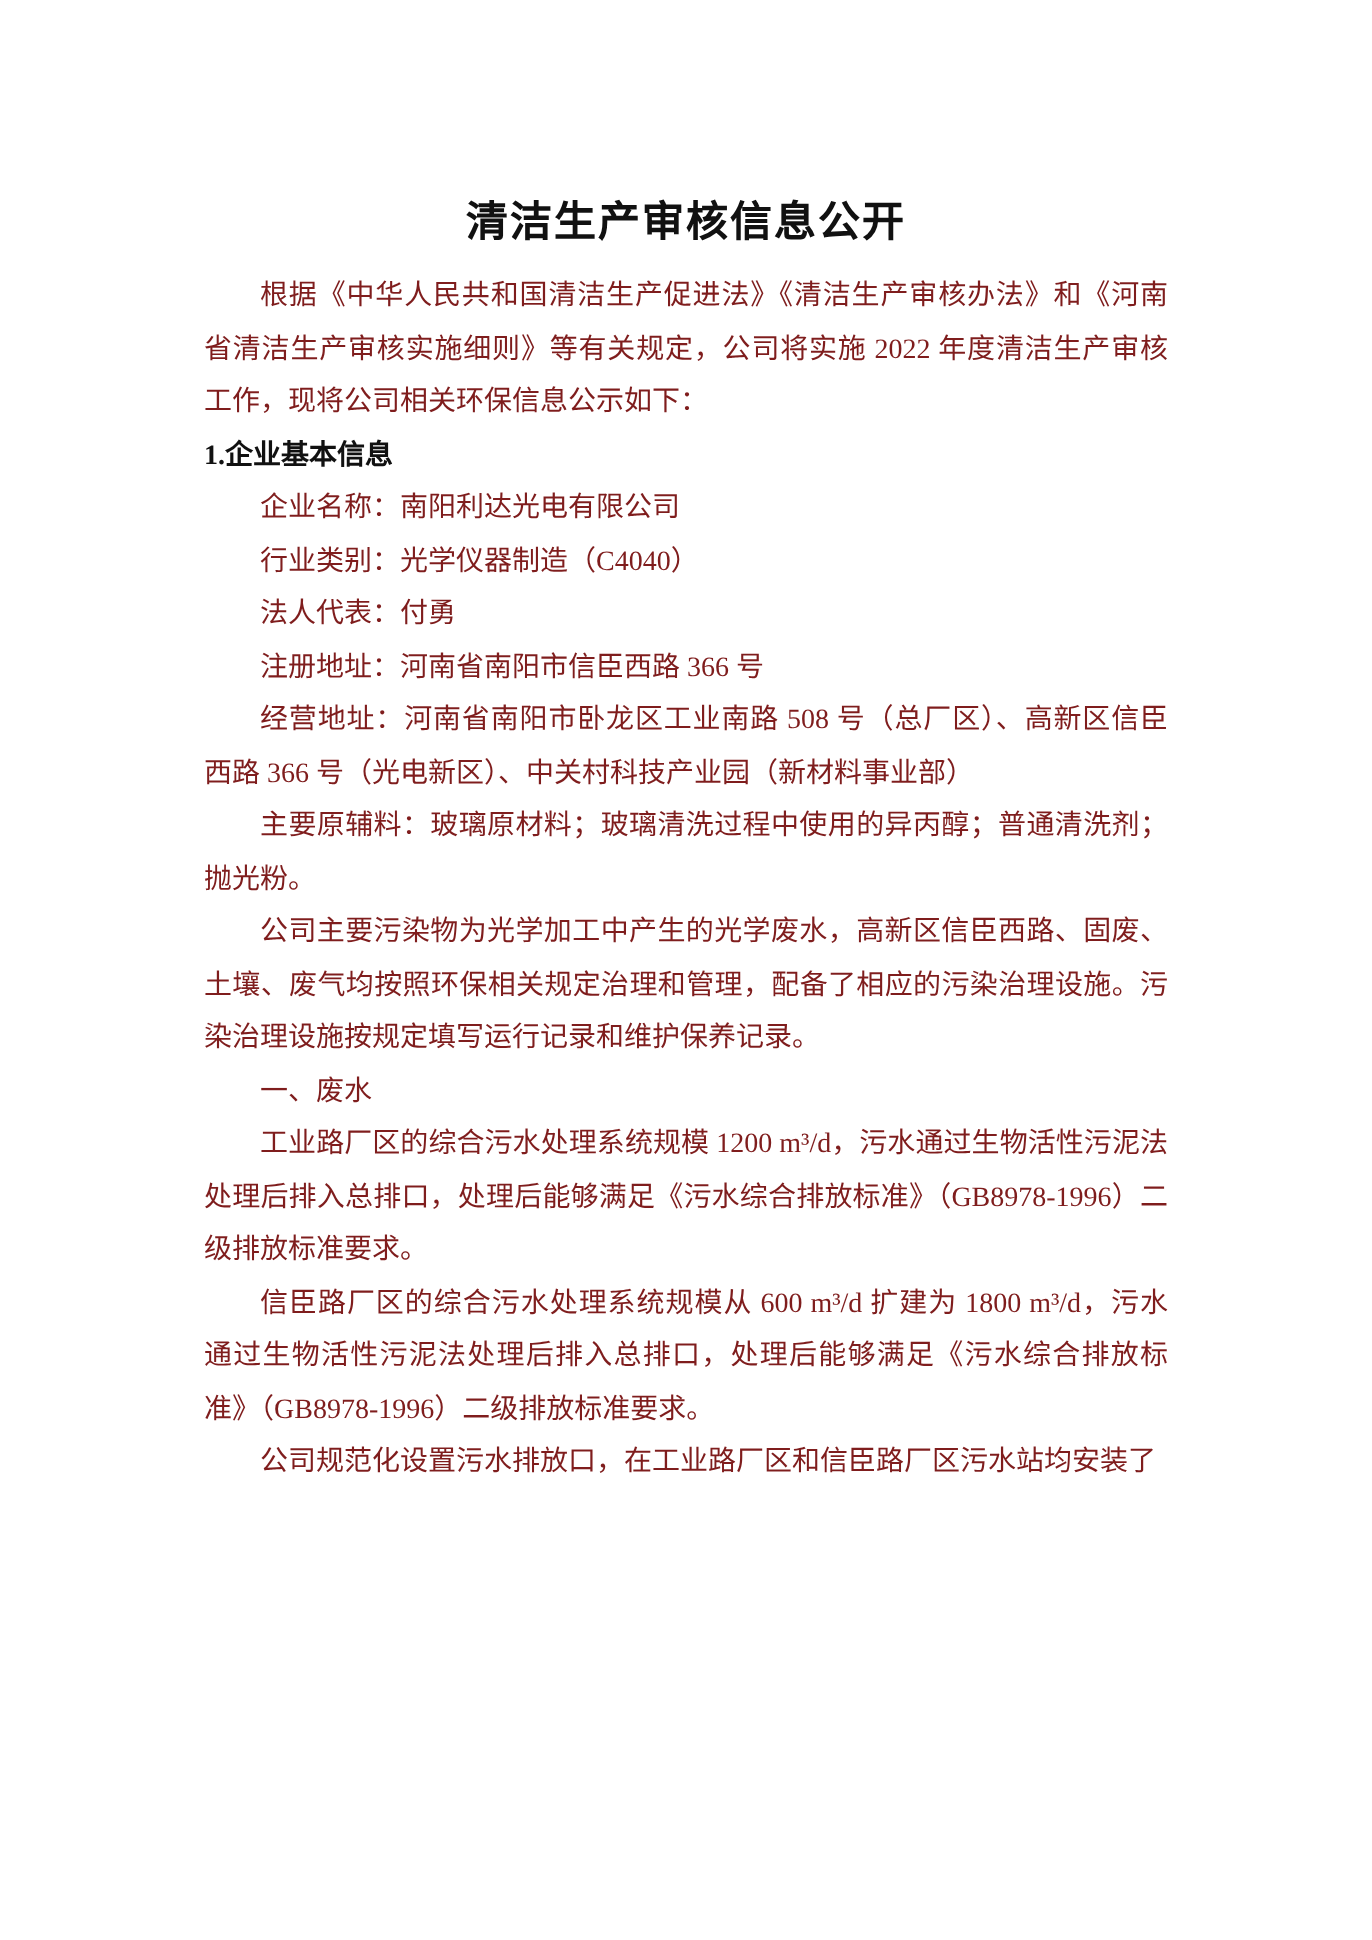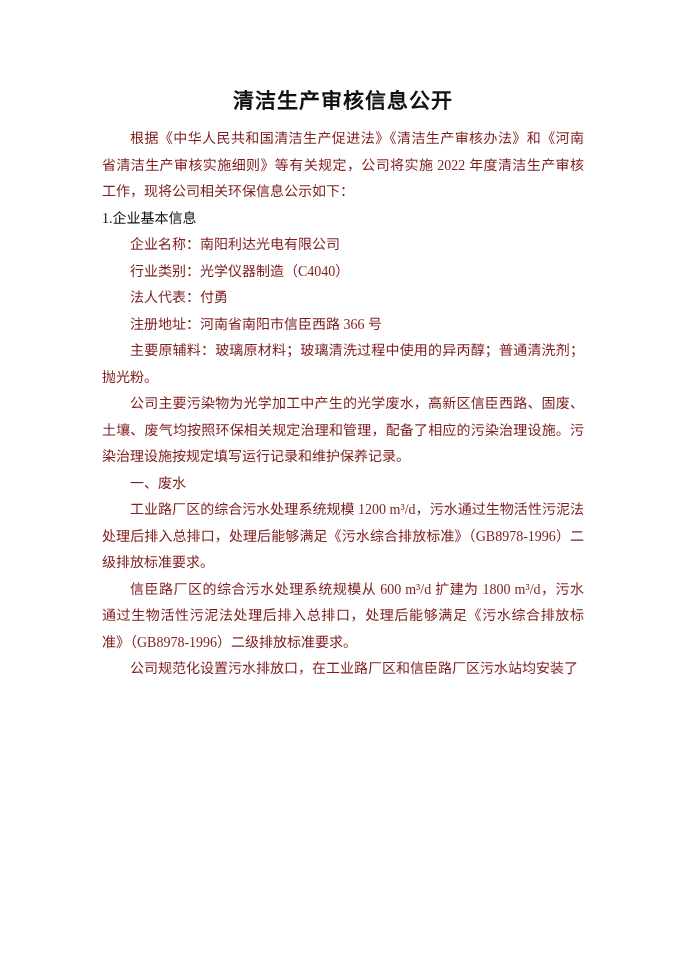--- a/index.html
+++ b/index.html
@@ -13,21 +13,21 @@
   }
   .page {
     position: relative;
     width: 686px;
     height: 970px;
     background: #ffffff;
   }
   .content {
     position: absolute;
     left: 102px;
-    top: 88px;
+    top: 98px;
     width: 482px;
   }
   .doc-title {
     font-size: 21px;
     font-weight: bold;
     text-align: center;
     line-height: 26px;
     letter-spacing: 1px;
     margin-bottom: 12px;
     color: #111111;
@@ -36,41 +36,42 @@
     font-size: 14px;
     line-height: 26.5px;
     text-align: justify;
     text-justify: inter-ideograph;
     text-indent: 2em;
     color: #7f1d1d;
   }
   .heading {
     font-size: 14px;
     line-height: 26.5px;
-    font-weight: normal;
+    font-weight: bold;
     text-indent: 0;
     color: #111111;
   }
 </style>
 </head>
 <body>
 
 <div class="page">
   <div class="content">
 
     <div class="doc-title">清洁生产审核信息公开</div>
 
     <p class="para">根据《中华人民共和国清洁生产促进法》《清洁生产审核办法》和《河南省清洁生产审核实施细则》等有关规定，公司将实施 2022 年度清洁生产审核工作，现将公司相关环保信息公示如下：</p>
 
     <div class="heading">1.企业基本信息</div>
 
     <p class="field">企业名称：南阳利达光电有限公司</p>
     <p class="field">行业类别：光学仪器制造（C4040）</p>
     <p class="field">法人代表：付勇</p>
     <p class="field">注册地址：河南省南阳市信臣西路 366 号</p>
+    <p class="field">经营地址：河南省南阳市卧龙区工业南路 508 号（总厂区）、高新区信臣西路 366 号（光电新区）、中关村科技产业园（新材料事业部）</p>
     <p class="field">主要原辅料：玻璃原材料；玻璃清洗过程中使用的异丙醇；普通清洗剂；抛光粉。</p>
 
 
     <p class="para">公司主要污染物为光学加工中产生的光学废水，高新区信臣西路、固废、土壤、废气均按照环保相关规定治理和管理，配备了相应的污染治理设施。污染治理设施按规定填写运行记录和维护保养记录。</p>
 
     <p class="subheading">一、废水</p>
 
     <p class="para">工业路厂区的综合污水处理系统规模 1200 m³/d，污水通过生物活性污泥法处理后排入总排口，处理后能够满足《污水综合排放标准》（GB8978-1996）二级排放标准要求。</p>
     <p class="para">信臣路厂区的综合污水处理系统规模从 600 m³/d 扩建为 1800 m³/d，污水通过生物活性污泥法处理后排入总排口，处理后能够满足《污水综合排放标准》（GB8978-1996）二级排放标准要求。</p>
     <p class="para">公司规范化设置污水排放口，在工业路厂区和信臣路厂区污水站均安装了</p>

